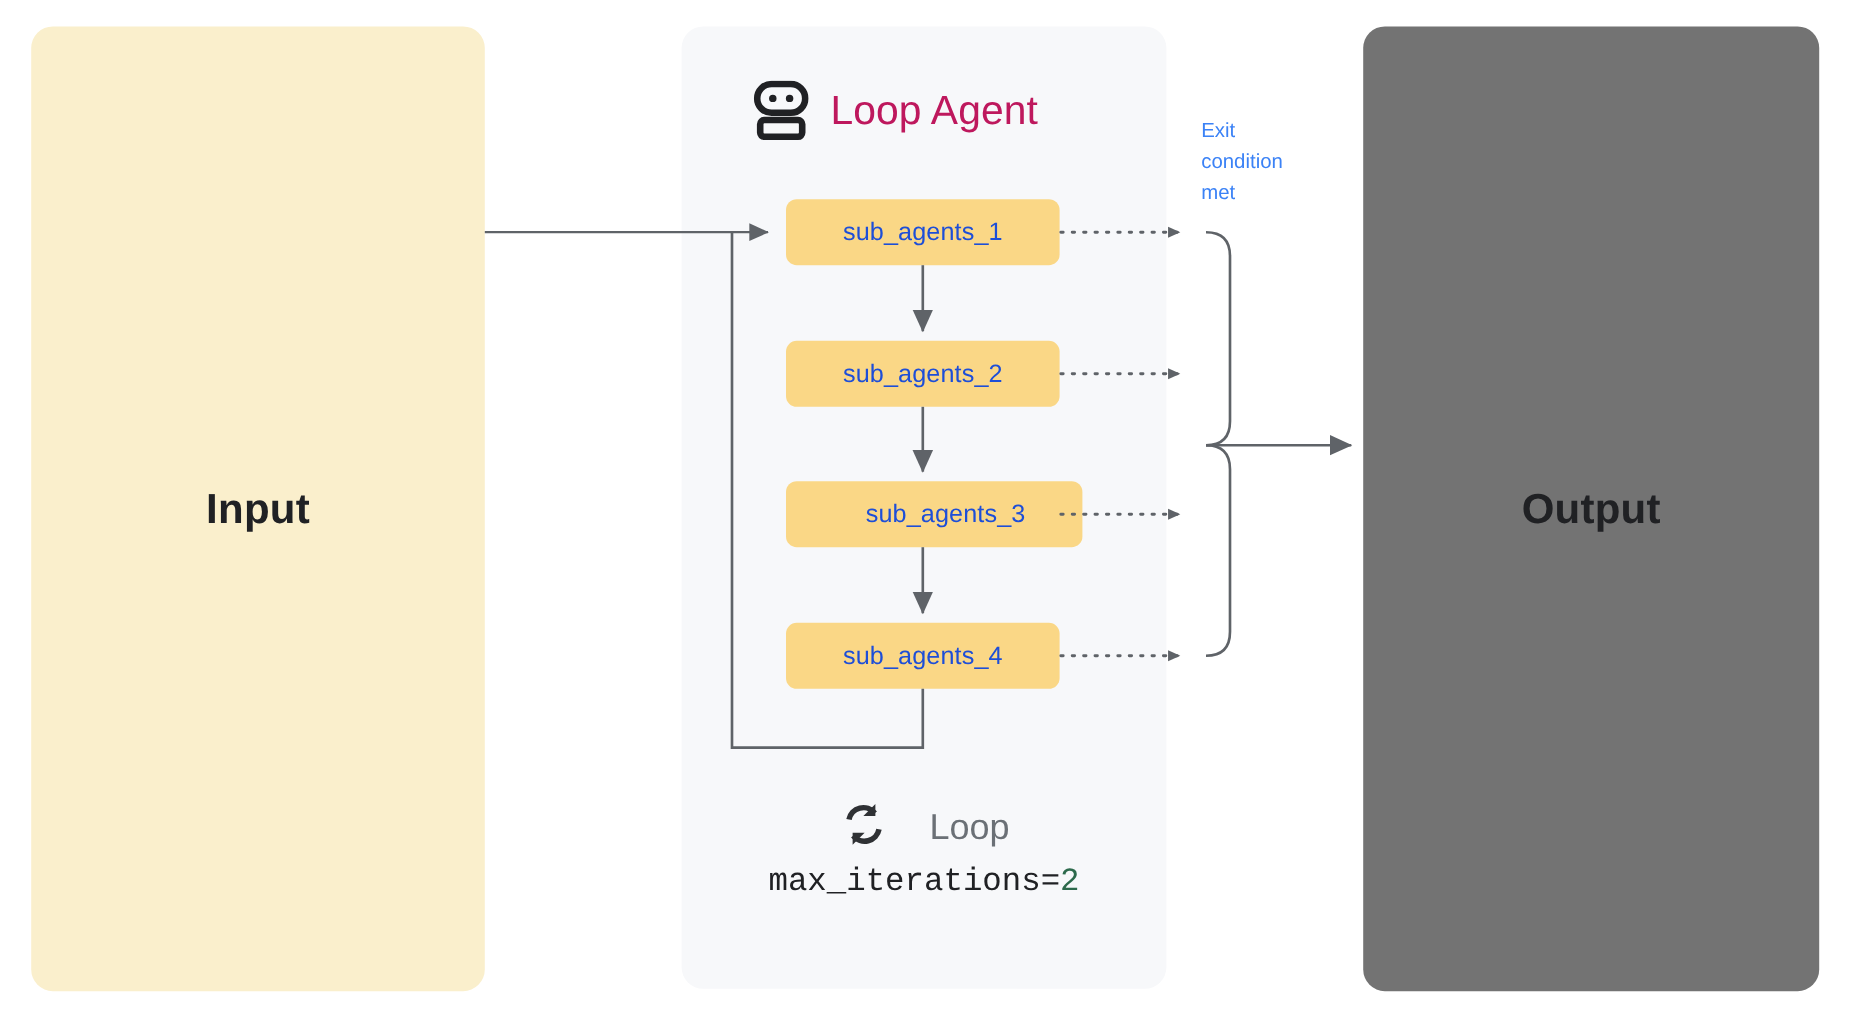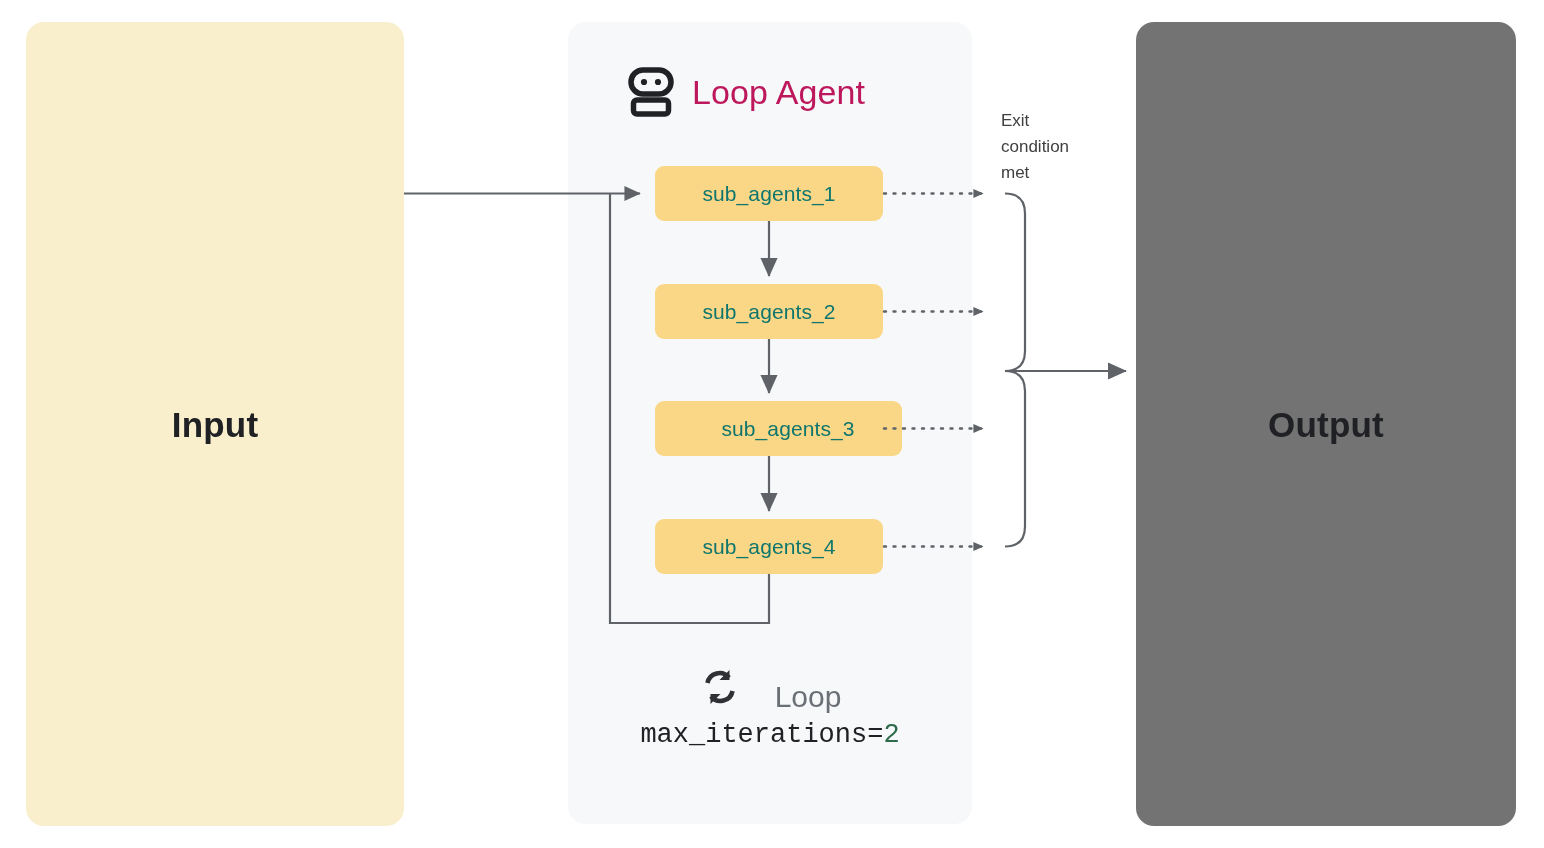--- a/index.html
+++ b/index.html
@@ -65,57 +65,56 @@
     width: 228px;
     height: 55px;
     background: #FAD786;
     border-radius: 9px;
     display: flex;
     align-items: center;
     justify-content: center;
   }
   .agent-label {
     font-size: 21px;
-    color: #0f766e;
+    color: #1d4ed8;
     font-weight: 400;
     line-height: 1;
     letter-spacing: 0.1px;
   }
   #agent-1 { top: 166px; }
   #agent-2 { top: 284px; }
   #agent-3 { top: 401px; padding-left: 19px; }
   #agent-4 { top: 519px; }
 
   
   #exit-caption {
     position: absolute;
     left: 1001px;
     top: 96px;
     width: 104px;
     font-size: 17px;
     line-height: 26px;
-    color: #404040;
-    font-weight: 400;
-    margin-top: 12px;
+    color: #3b82f6;
+    font-weight: 400;
   }
 
   
   #loop-footer {
     position: absolute;
     left: 568px;
     top: 666px;
     width: 404px;
     display: flex;
     flex-direction: column;
     align-items: center;
     gap: 10px;
   }
   #loop-row {
     display: flex;
-    align-items: flex-end;
+    align-items: center;
     gap: 34px;
   }
   #loop-word {
     font-size: 30px;
     color: #6b7076;
     font-weight: 400;
     line-height: 1;
   }
   #max-iterations {
     font-family: "Liberation Mono", monospace;

